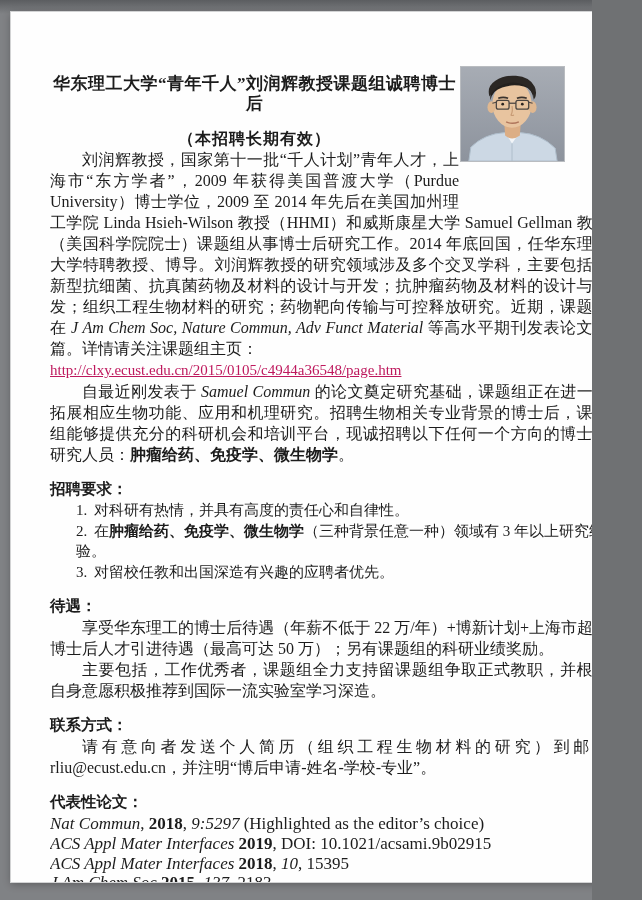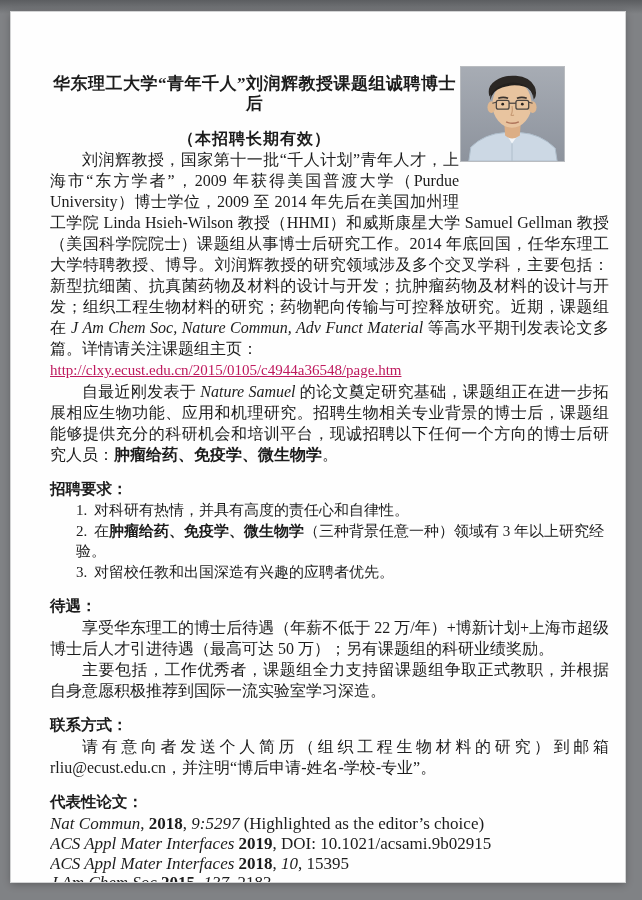--- a/index.html
+++ b/index.html
@@ -1,17 +1,17 @@
 <!DOCTYPE html>
 <html lang="zh"><head>
 <meta charset="utf-8">
 <style>
   html,body{margin:0;padding:0;background:#6f7173;}
   .canvas{
-    position:relative;width:642px;height:900px;overflow:hidden;
+    position:relative;width:592px;height:900px;overflow:hidden;
     background:linear-gradient(#5b5d60 0px,#808285 14px,#808285 100%);
     font-family:"Liberation Serif","DejaVu Serif",serif;
   }
   .page{
     position:absolute;left:11px;top:12px;width:614px;height:870px;
     background:#fefefe;overflow:hidden;
     box-shadow:0 0 0 1px #d2d3d4, 0 2px 8px rgba(0,0,0,.30);
   }
   .content{padding:52px 16px 0 39px;color:#1c1c1c;}
   .float-spacer{float:right;width:150px;height:140px;}
@@ -97,21 +97,21 @@
     <div class="content">
       <div class="float-spacer"></div>
 
       <h1 class="title">华东理工大学“青年千人”刘润辉教授课题组诚聘博士后</h1>
       <h2 class="subtitle">（本招聘长期有效）</h2>
 
       <p class="para indent para-first seg"><span>刘润辉教授，国家第十一批“千人计划”青年人才，上海市“东方学者”，2009 年获得美国普渡大学（Purdue University）博士学位，2009 至 2014 年先后在美国加州理工学院 Linda Hsieh-Wilson 教授（HHMI）和威斯康星大学 Samuel Gellman 教授（美国科学院院士）课题组从事博士后研究工作。2014 年底回国，任华东理工大学特聘教授、博导。刘润辉教授的研究领域涉及多个交叉学科，主要包括：新型抗细菌、抗真菌药物及材料的设计与开发；抗肿瘤药物及材料的设计与开发；组织工程生物材料的研究；药物靶向传输与可控释放研究。近期，课题组在 </span><span class="i">J Am Chem Soc, Nature Commun, Adv Funct Material</span><span> 等高水平期刊发表论文多篇。详情请关注课题组主页：</span></p>
 
       <a class="homepage-link" href="#">http://clxy.ecust.edu.cn/2015/0105/c4944a36548/page.htm</a>
 
-      <p class="para indent gap-sm seg"><span>自最近刚发表于 </span><span class="i">Nature Samuel</span><span> 的论文奠定研究基础，课题组正在进一步拓展相应生物功能、应用和机理研究。招聘生物相关专业背景的博士后，课题组能够提供充分的科研机会和培训平台，现诚招聘以下任何一个方向的博士后研究人员：</span><span class="b">肿瘤给药、免疫学、微生物学</span><span>。</span></p>
+      <p class="para indent gap-sm seg"><span>自最近刚发表于 </span><span class="i">Samuel Commun</span><span> 的论文奠定研究基础，课题组正在进一步拓展相应生物功能、应用和机理研究。招聘生物相关专业背景的博士后，课题组能够提供充分的科研机会和培训平台，现诚招聘以下任何一个方向的博士后研究人员：</span><span class="b">肿瘤给药、免疫学、微生物学</span><span>。</span></p>
 
       <h3 class="sec">招聘要求：</h3>
       <ol class="req">
         <li><span class="num">1.</span><span class="seg"><span>对科研有热情，并具有高度的责任心和自律性。</span></span></li>
         <li><span class="num">2.</span><span class="seg"><span>在</span><span class="b">肿瘤给药、免疫学、微生物学</span><span>（三种背景任意一种）领域有 3 年以上研究经验。</span></span></li>
         <li><span class="num">3.</span><span class="seg"><span>对留校任教和出国深造有兴趣的应聘者优先。</span></span></li>
       </ol>
 
       <h3 class="sec">待遇：</h3>
       <p class="para indent seg"><span>享受华东理工的博士后待遇（年薪不低于 22 万/年）+博新计划+上海市超级博士后人才引进待遇（最高可达 50 万）；另有课题组的科研业绩奖励。</span></p>

